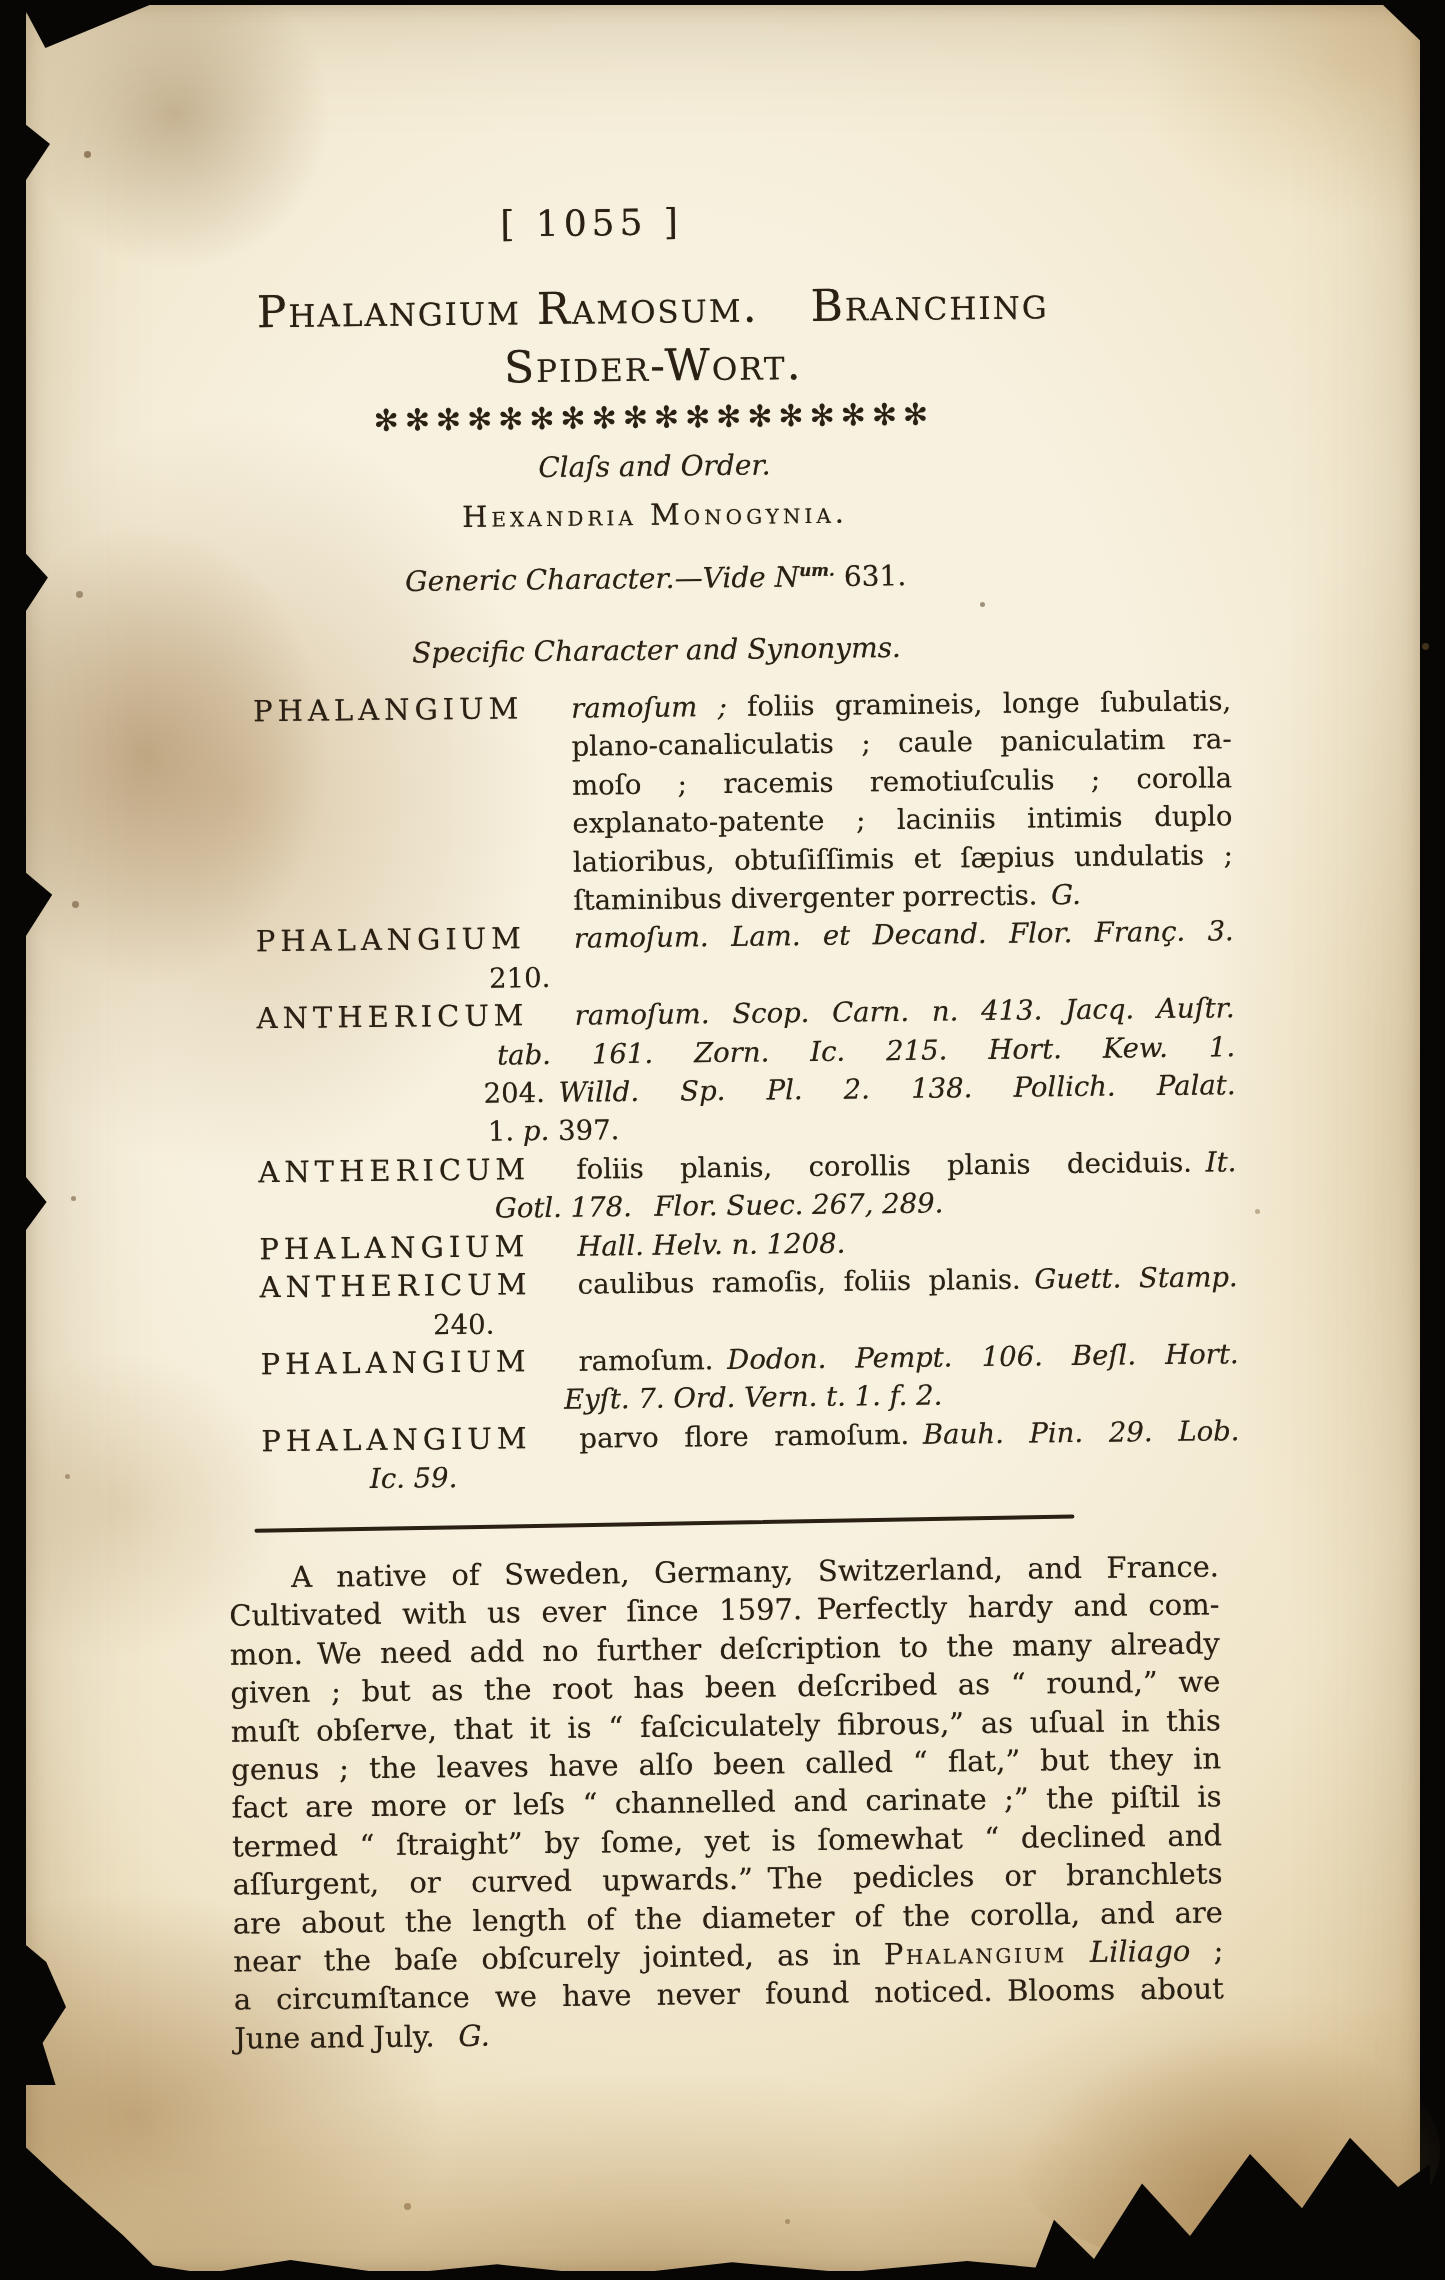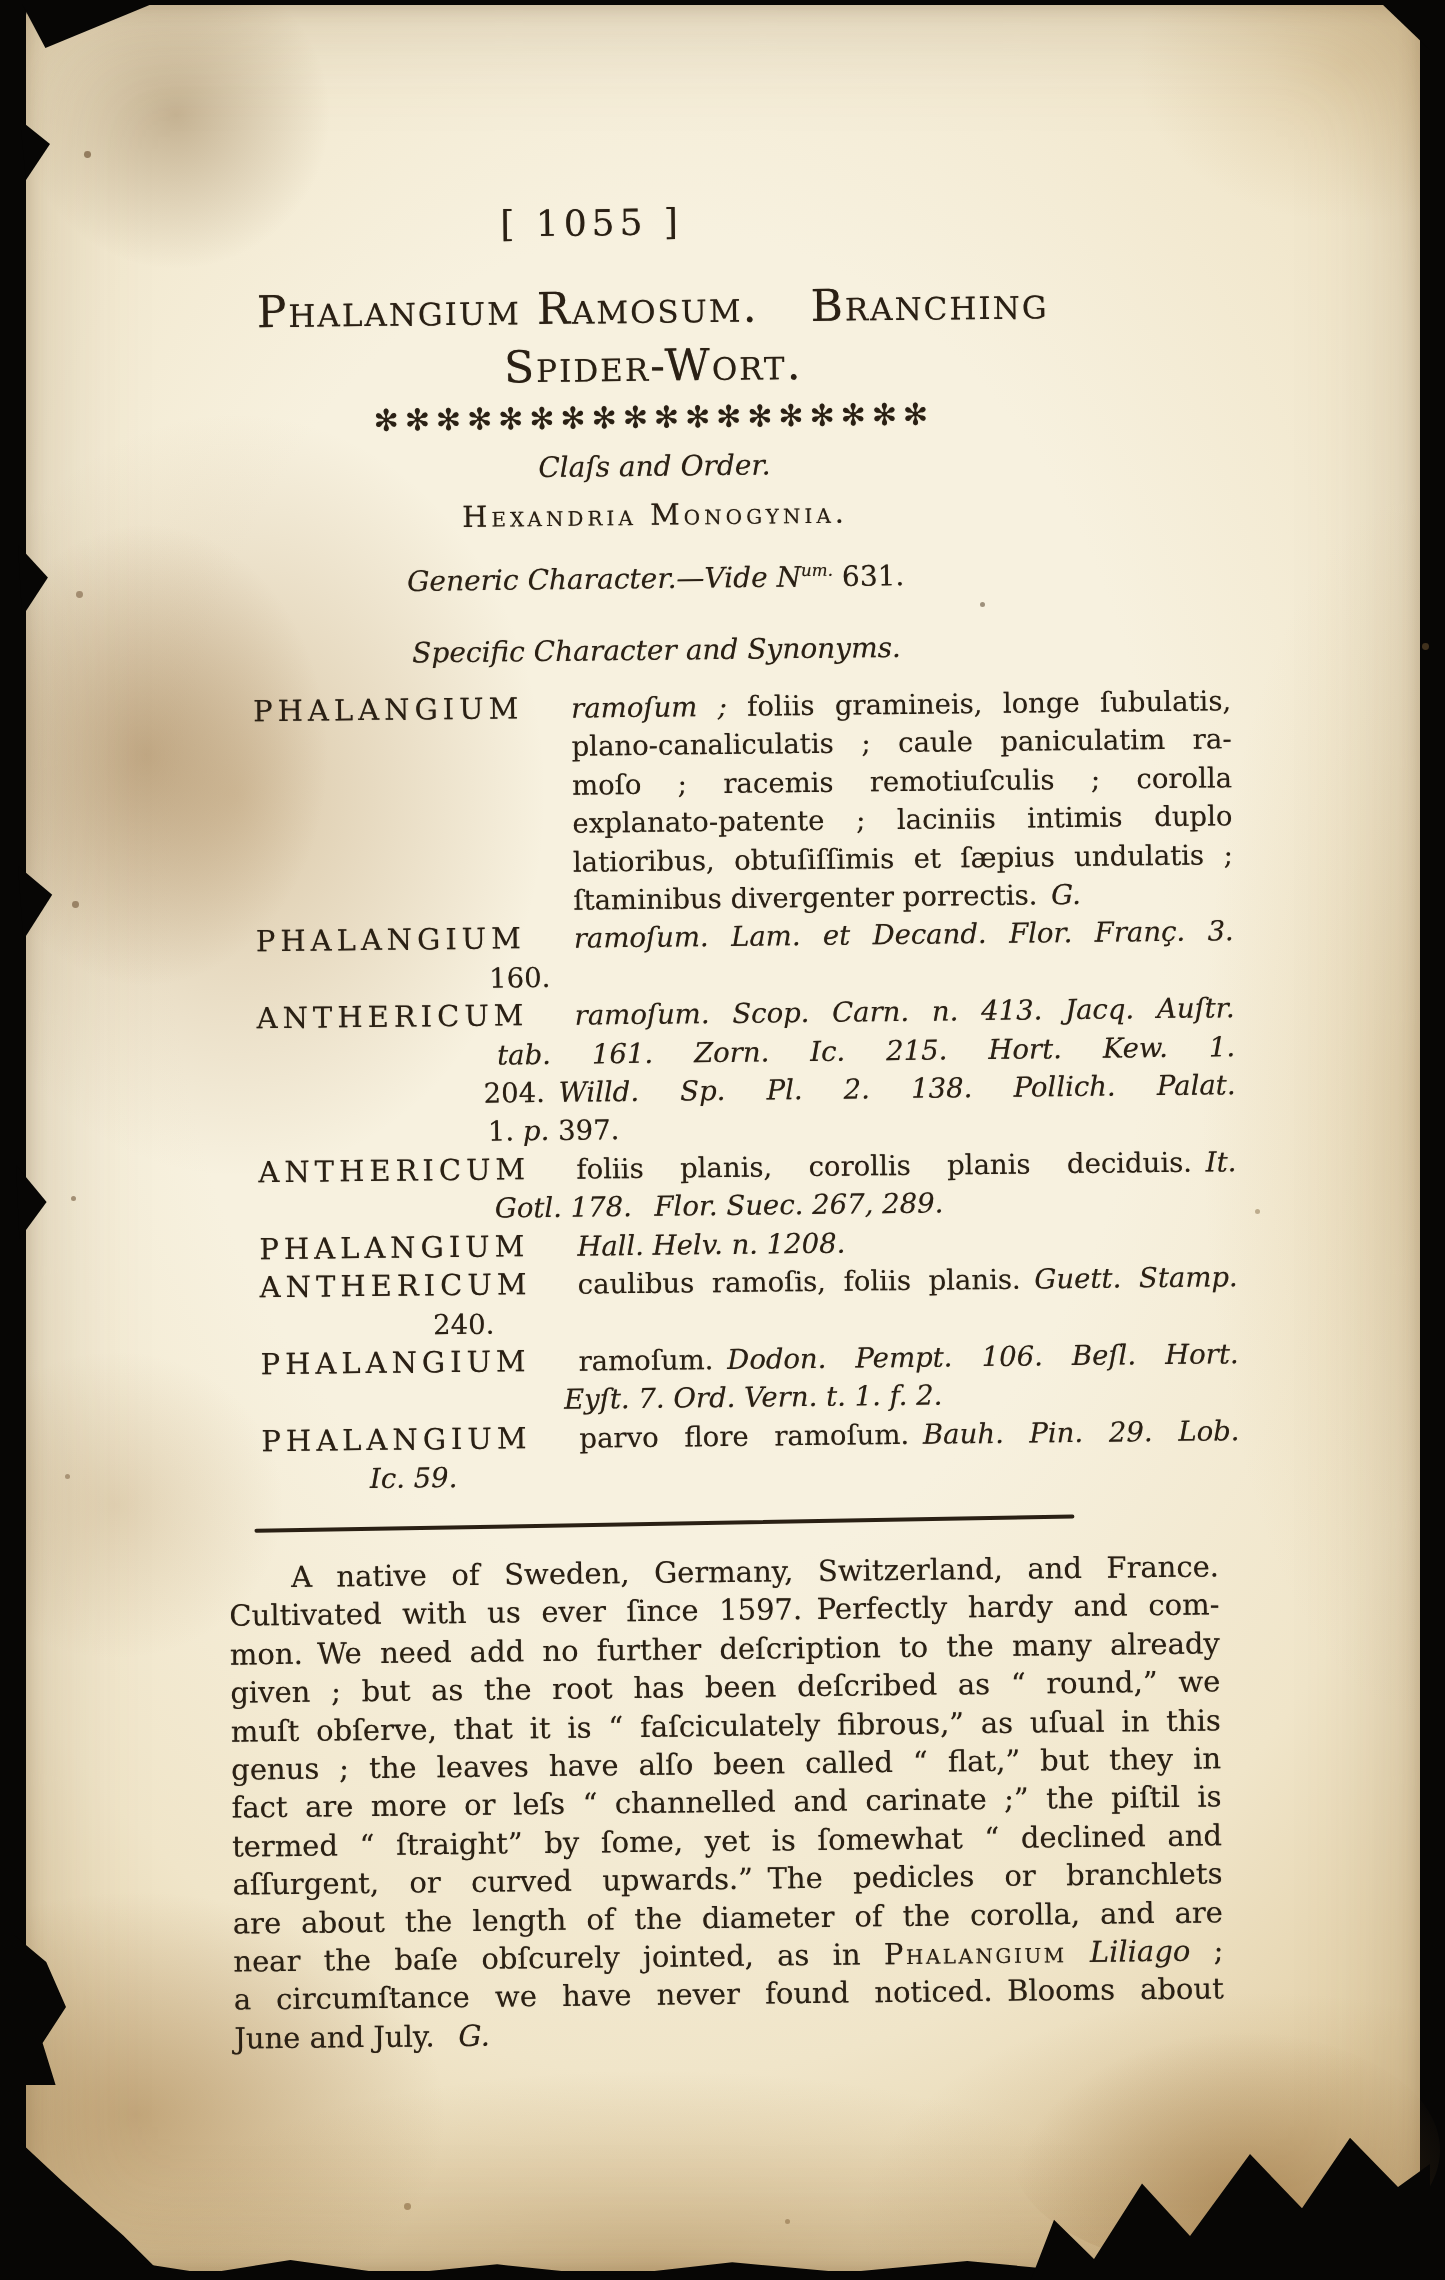--- a/index.html
+++ b/index.html
@@ -45,21 +45,21 @@
   .entry{display:flex;align-items:baseline;}
   .genus{flex:0 0 318px;font-size:29px;letter-spacing:5px;line-height:38.4px;}
   .desc{flex:1;}
   .line{line-height:38.4px;min-height:38.4px;}
   .j{text-align:justify;text-align-last:justify;}
   .nj{text-align:left;}
   .paragraph{position:absolute;left:222px;top:1556px;width:990px;font-size:29px;line-height:37.7px;}
   .rule{position:absolute;left:248px;top:1524px;width:820px;height:4px;background:#2a2014;border-radius:2px;transform:rotate(-0.35deg);}
   .it{font-style:italic;}
   .sc2{font-variant:small-caps;letter-spacing:2.5px;}
-  .sup{font-size:60%;vertical-align:super;letter-spacing:0;}
+  .sup{font-size:60%;vertical-align:super;letter-spacing:0;font-weight:bold;}
   .tear{position:absolute;background:#070605;}
   .t-l1{left:20px;top:120px;width:30px;height:60px;clip-path:polygon(0 0,100% 40%,20% 100%);}
   .t-l2{left:18px;top:545px;width:34px;height:72px;clip-path:polygon(0 0,88% 45%,12% 100%);}
   .t-l3{left:18px;top:862px;width:36px;height:78px;clip-path:polygon(0 5%,95% 42%,15% 100%);}
   .t-l4{left:16px;top:1165px;width:34px;height:74px;clip-path:polygon(0 0,90% 50%,10% 100%);}
   .t-l5{left:14px;top:1935px;width:52px;height:150px;clip-path:polygon(0 0,62% 18%,100% 48%,55% 72%,80% 100%,0 100%);}
   .t-bl{left:18px;top:2140px;width:150px;height:140px;clip-path:polygon(0 0,30% 30%,70% 68%,100% 100%,0 100%);}
   .t-b{left:140px;top:2248px;width:940px;height:34px;clip-path:polygon(0 100%,0 45%,7% 75%,16% 35%,27% 78%,38% 48%,50% 82%,63% 42%,75% 72%,88% 38%,100% 70%,100% 100%);}
   .t-br{left:1030px;top:2118px;width:400px;height:164px;clip-path:polygon(0 100%,6% 62%,16% 86%,28% 40%,40% 72%,55% 22%,68% 55%,80% 12%,92% 42%,100% 28%,100% 100%);}
   .t-tr{left:1382px;top:4px;width:48px;height:46px;clip-path:polygon(0 0,100% 0,100% 100%);}
@@ -110,21 +110,21 @@
             <div class="line j"><span>moſo ; racemis remotiuſculis ; corolla</span></div>
             <div class="line j"><span>explanato-patente ; laciniis intimis duplo</span></div>
             <div class="line j"><span>latioribus, obtuſiſſimis et ſæpius undulatis ;</span></div>
             <div class="line nj"><span>ſtaminibus divergenter porrectis. </span><span class="it">G.</span></div>
           </div>
         </div>
         <div class="entry">
           <span class="genus">PHALANGIUM</span>
           <div class="desc">
             <div class="line j"><span class="it">ramoſum.</span><span> </span><span class="it">Lam. et Decand. Flor. Franç. 3.</span></div>
-            <div class="line nj" style="margin-left: -85px;"><span>160.</span></div>
+            <div class="line nj" style="margin-left: -85px;"><span>210.</span></div>
           </div>
         </div>
         <div class="entry">
           <span class="genus">ANTHERICUM</span>
           <div class="desc">
             <div class="line j"><span class="it">ramoſum.</span><span> </span><span class="it">Scop. Carn. n. 413.</span><span> </span><span class="it">Jacq. Auſtr.</span></div>
             <div class="line j" style="margin-left: -78px; width: calc(100% + 78px);"><span class="it">tab. 161.</span><span> </span><span class="it">Zorn. Ic. 215.</span><span> </span><span class="it">Hort. Kew. 1.</span></div>
             <div class="line j" style="margin-left: -92px; width: calc(100% + 92px);"><span>204. </span><span class="it">Willd. Sp. Pl. 2. 138.</span><span> </span><span class="it">Pollich. Palat.</span></div>
             <div class="line nj" style="margin-left: -88px;"><span>1. </span><span class="it">p.</span><span> 397.</span></div>
           </div>

